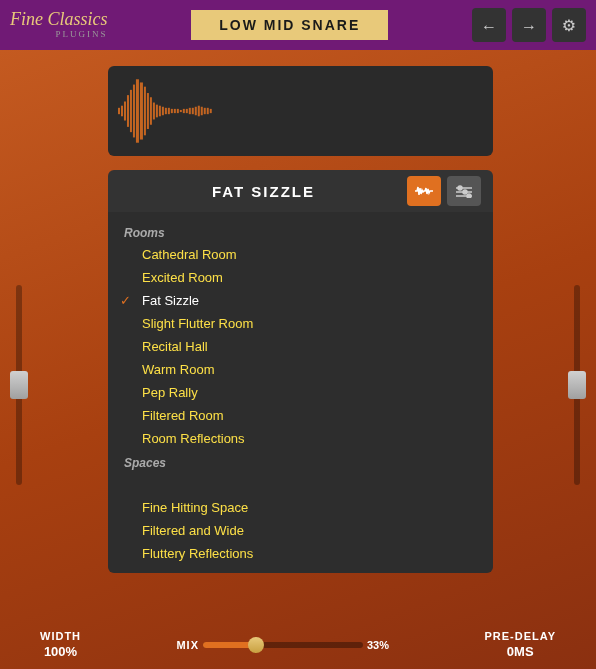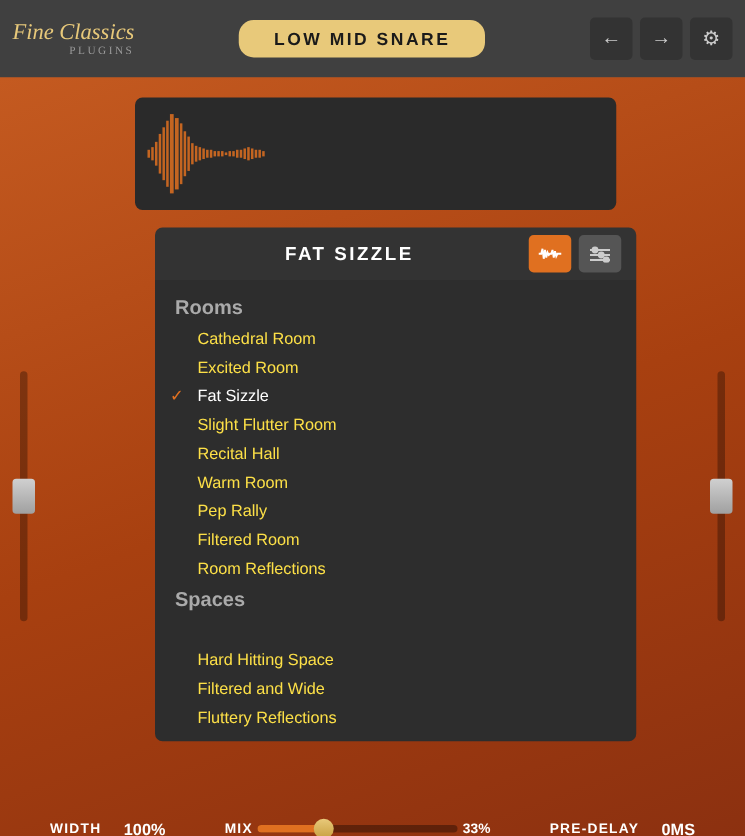--- a/index.html
+++ b/index.html
@@ -10,23 +10,23 @@
       font-family: Arial, sans-serif;
       background: #c45a20;
       position: relative;
     }
 
     
     .header {
       display: flex;
       align-items: center;
       justify-content: space-between;
-      background: #404040;
+      background: #701a75;
       padding: 6px 10px;
-      height: 62px;
+      height: 50px;
     }
     .logo {
       font-family: Georgia, serif;
       color: #e8c97a;
       font-size: 18px;
       font-style: italic;
       line-height: 1.1;
     }
     .logo-sub {
       font-size: 9px;
@@ -37,21 +37,21 @@
       text-transform: uppercase;
       text-align: right;
     }
     .preset-name {
       background: #e8c97a;
       color: #1a1a1a;
       font-weight: bold;
       font-size: 14px;
       letter-spacing: 2px;
       padding: 7px 28px;
-      border-radius: 12px;
+      border-radius: 0;
     }
     .header-nav {
       display: flex;
       align-items: center;
       gap: 6px;
     }
     .nav-btn {
       background: #333;
       border: none;
       color: #ccc;
@@ -99,21 +99,21 @@
     }
     .waveform-svg {
       width: 100%;
       height: 100%;
     }
 
     
     .preset-area {
       position: absolute;
       top: 120px;
-      left: 124px;
+      left: 108px;
       width: 385px;
     }
     .preset-header {
       background: #333;
       border-radius: 6px 6px 0 0;
       display: flex;
       align-items: center;
       justify-content: space-between;
       padding: 8px 12px;
       height: 42px;
@@ -148,23 +148,24 @@
     
     .dropdown-menu {
       background: #2d2d2d;
       border-radius: 0 0 6px 6px;
       padding: 8px 0;
       max-height: 370px;
       overflow-y: auto;
     }
     .menu-section-label {
       color: #aaa;
-      font-size: 16px;
+      font-size: 12px;
       padding: 6px 16px 3px 16px;
       font-weight: bold;
+      font-style: italic;
     }
     .menu-item {
       color: #fde047;
       font-size: 13px;
       padding: 4px 28px;
       cursor: pointer;
       display: flex;
       align-items: center;
       gap: 6px;
     }
@@ -228,23 +229,23 @@
       bottom: 10px;
       left: 0;
       right: 0;
       display: flex;
       align-items: center;
       justify-content: space-between;
       padding: 0 40px;
     }
     .knob-group {
       display: flex;
-      flex-direction: row;
-      align-items: center;
-      gap: 18px;
+      flex-direction: column;
+      align-items: center;
+      gap: 2px;
     }
     .knob-label {
       color: #fff;
       font-size: 11px;
       font-weight: bold;
       letter-spacing: 1px;
       text-transform: uppercase;
     }
     .knob-value {
       color: #fff;
@@ -437,21 +438,21 @@
           <span class="checkmark">&nbsp;</span>
           <span>Room Reflections</span>
         </div>
 
       <div class="menu-section-label">Spaces</div>
       <div class="menu-item">
           <span class="checkmark">&nbsp;</span>
         </div>
       <div class="menu-item">
           <span class="checkmark">&nbsp;</span>
-          <span>Hard Hitting Space</span>
+          <span>Fine Hitting Space</span>
         </div>
       <div class="menu-item">
           <span class="checkmark">&nbsp;</span>
           <span>Filtered and Wide</span>
         </div>
       <div class="menu-item">
           <span class="checkmark">&nbsp;</span>
           <span>Fluttery Reflections</span>
         </div>
 

